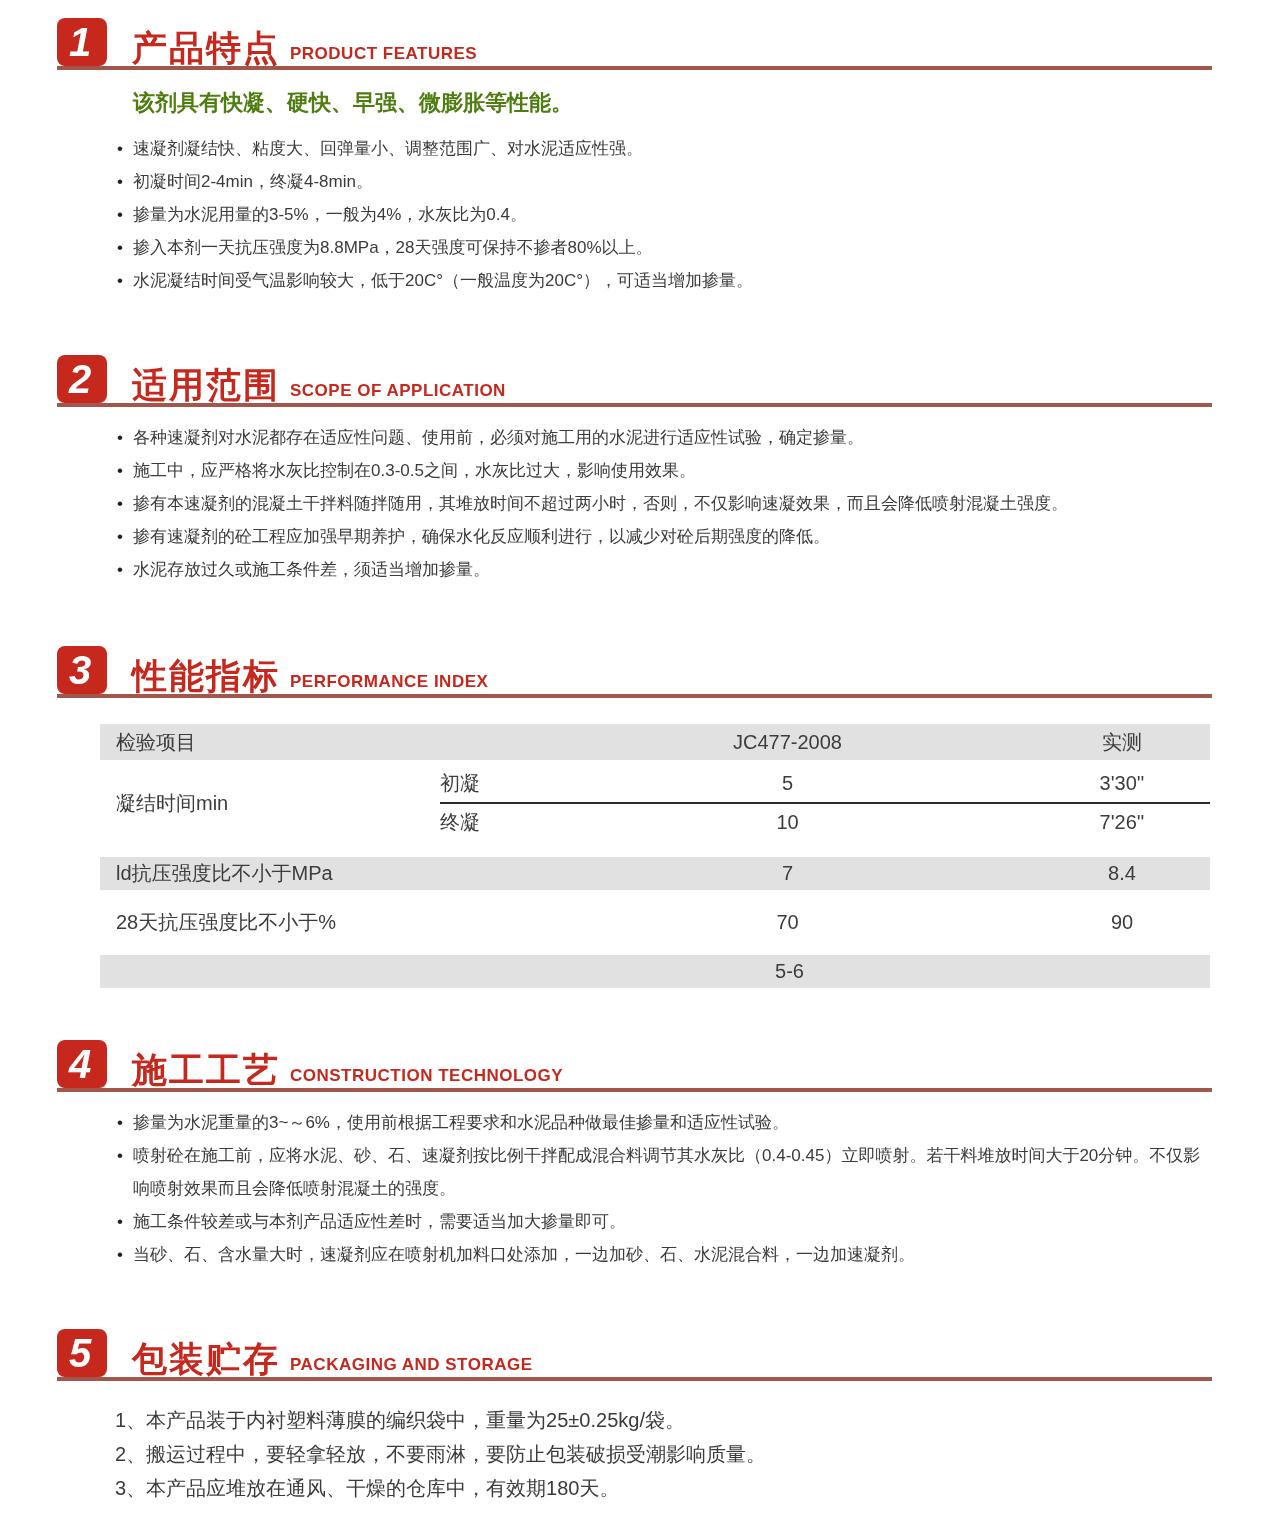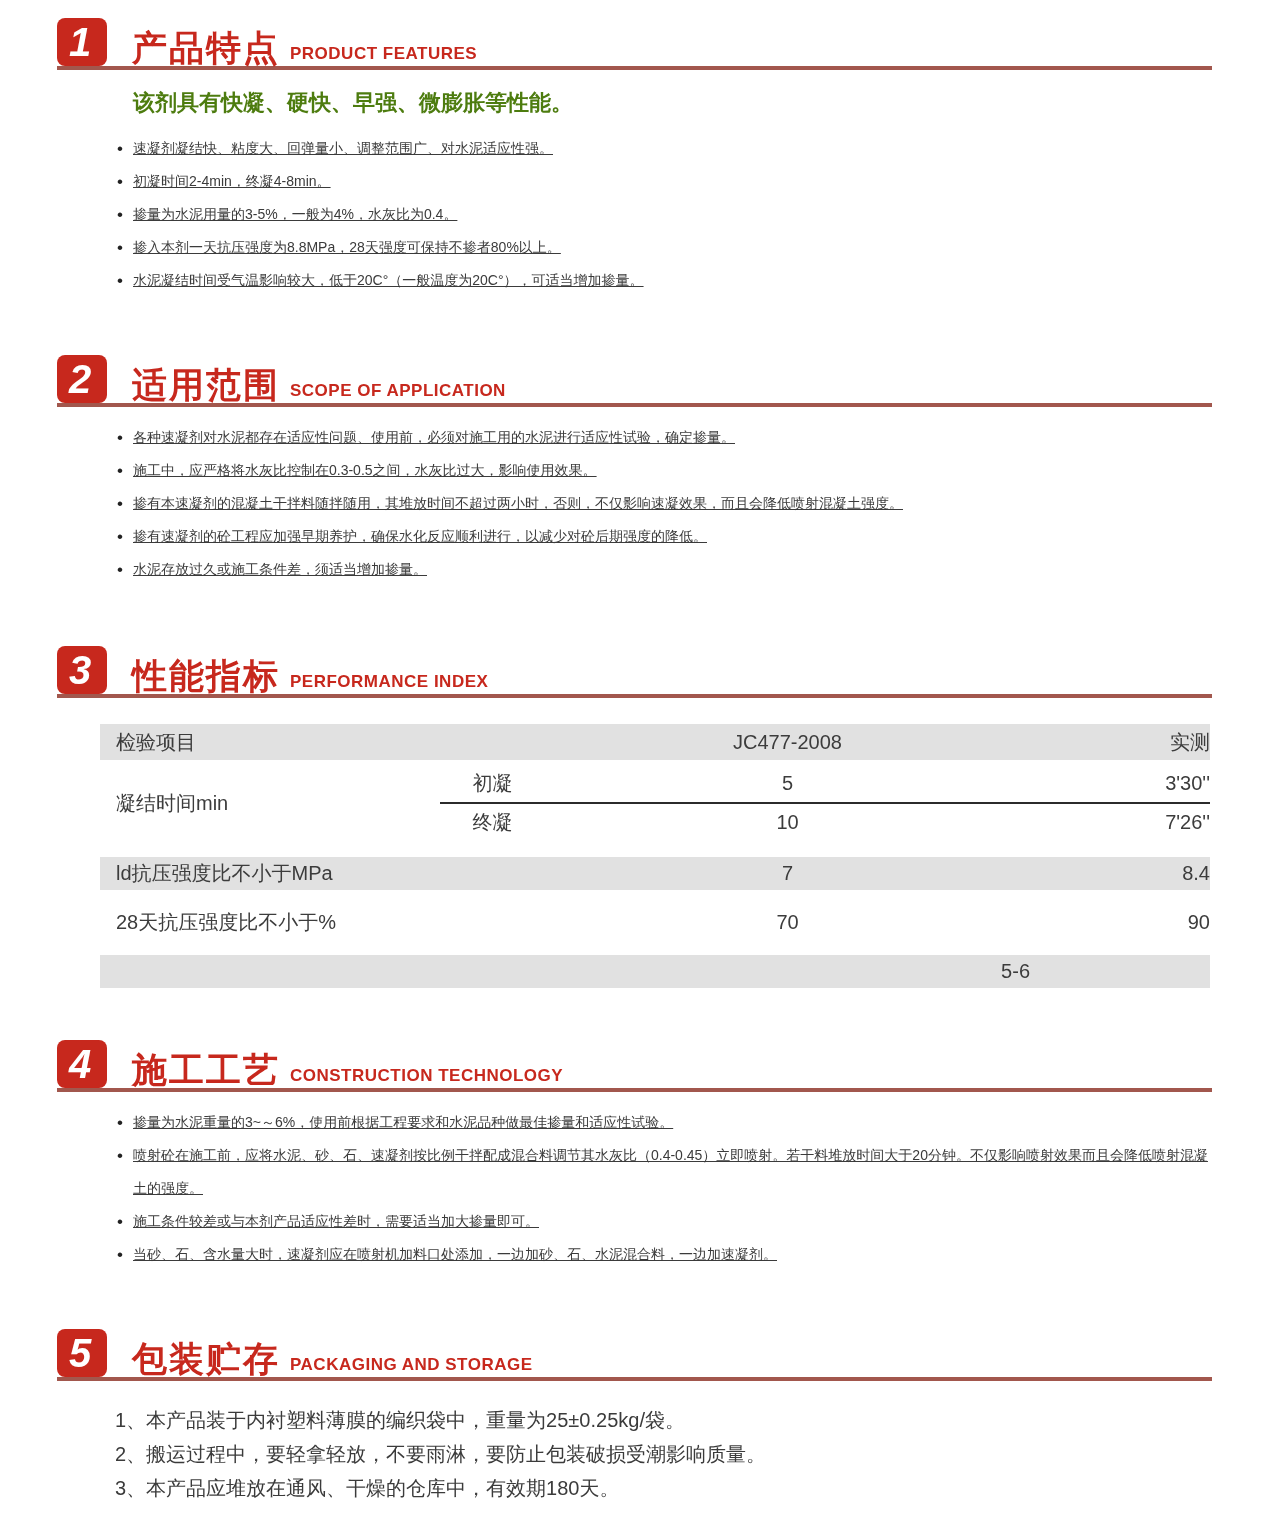--- a/index.html
+++ b/index.html
@@ -40,36 +40,36 @@
     white-space:nowrap;
   }
   .content{margin-left:115px;width:1100px;}
   .intro{
     font-size:22px;font-weight:bold;color:#4d7c0f;
     margin:18px 0 0 18px;line-height:30px;
   }
   ul.bullets{list-style:none;margin:14px 0 0 0;padding:0;}
   ul.bullets li{
     position:relative;padding-left:18px;
-    font-size:14px;line-height:33px;color:var(--text);text-decoration:underline;
+    font-size:17px;line-height:33px;color:var(--text);
   }
   ul.bullets li::before{
     content:"\2022";position:absolute;left:2px;top:0;
     font-size:17px;color:#222222;
   }
   ol.numbered{list-style:none;margin:22px 0 0 0;padding:0;}
   ol.numbered li{font-size:20px;line-height:34px;color:var(--text);}
   
   .ptable{margin:26px 0 0 100px;width:1110px;font-size:20px;color:#3c3c3c;}
   .trow{display:grid;grid-template-columns:340px 105px 485px 180px;align-items:center;}
   .thead{background:var(--grayrow);height:36px;margin-bottom:5px;}
   .c-item{padding-left:16px;}
-  .c-sub{text-align:center;}
+  .c-sub{text-align:left;}
   .c-jc{text-align:center;}
-  .c-meas{text-align:right;padding-left:4px;}
+  .c-meas{text-align:center;padding-left:4px;}
   .double{display:grid;grid-template-columns:340px 770px;align-items:center;}
   .double .c-item{align-self:center;}
   .sub-row{display:grid;grid-template-columns:105px 485px 180px;align-items:center;height:37px;}
   .hdivider{height:2px;background:var(--divider);width:100%;}
   .row-gray{background:var(--grayrow);height:33px;margin:16px 0;}
   .row-white{height:33px;}
 </style>
 </head>
 <body>
 

